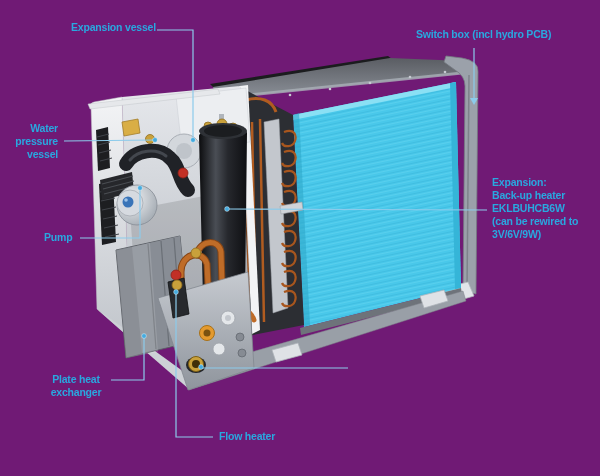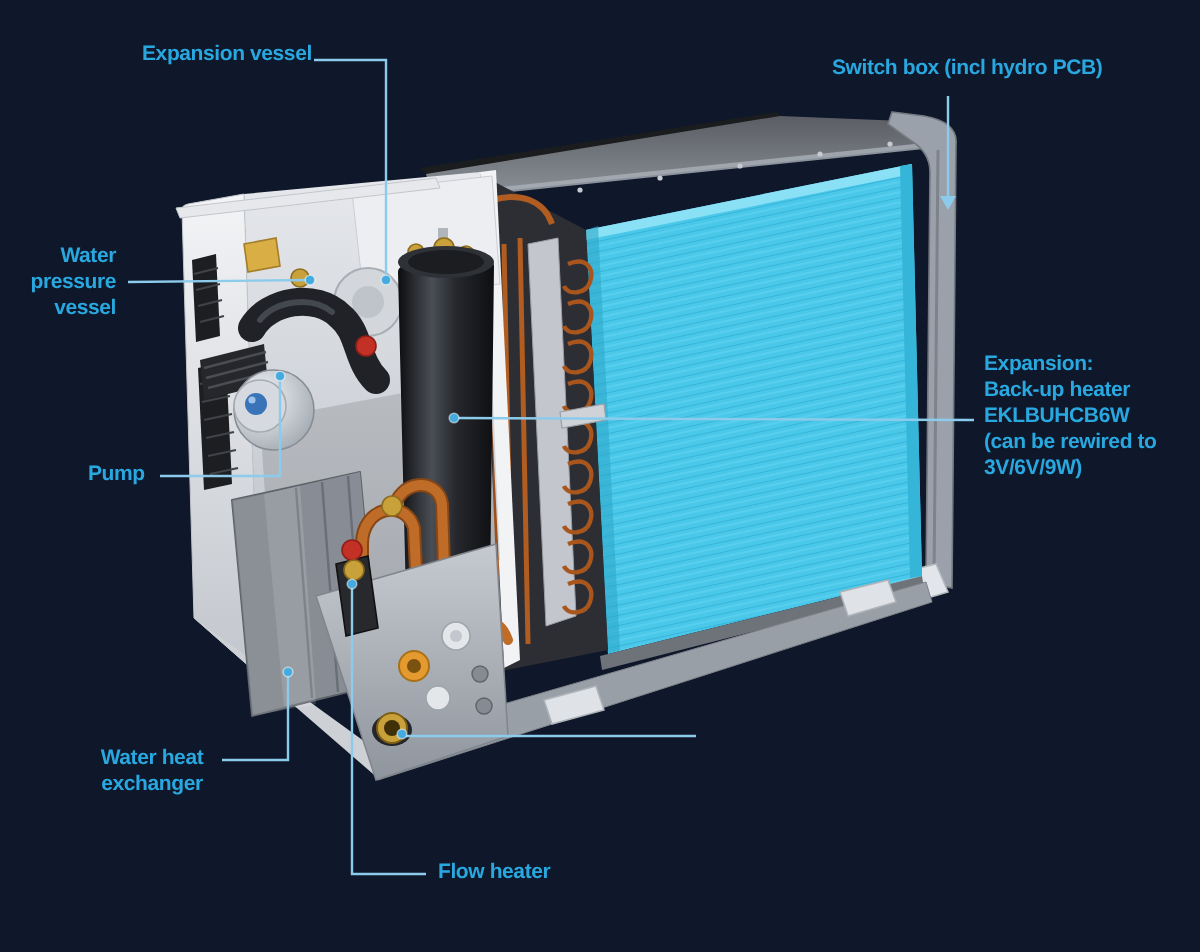--- a/index.html
+++ b/index.html
@@ -1,20 +1,20 @@
 <!DOCTYPE html>
 <html><head>
 <meta charset="utf-8">
 <style>
   html, body { margin: 0; padding: 0; background: #ffffff; }
   .stage {
     position: relative;
     width: 600px;
     height: 476px;
-    background: #0f172a;
+    background: #701a75;
     overflow: hidden;
     font-family: "Liberation Sans", sans-serif;
   }
   .stage svg { position: absolute; left: 0; top: 0; }
   .lbl {
     position: absolute;
     color: #29a8e0;
     font-size: 10.5px;
     font-weight: bold;
     letter-spacing: -0.2px;
@@ -212,19 +212,19 @@
 vessel</div>
 
   <div class="lbl" style="left:44px; top:231px;">Pump</div>
 
   <div class="lbl" style="left:492px; top:176px;">Expansion:
 Back-up heater
 EKLBUHCB6W
 (can be rewired to
 3V/6V/9W)</div>
 
-  <div class="lbl center" style="left:44px; top:373px; width:64px;">Water heat
+  <div class="lbl center" style="left:44px; top:373px; width:64px;">Plate heat
 exchanger</div>
 
 
   <div class="lbl" style="left:219px; top:430px;">Flow heater</div>
 
 </div>
 
 </body></html>

